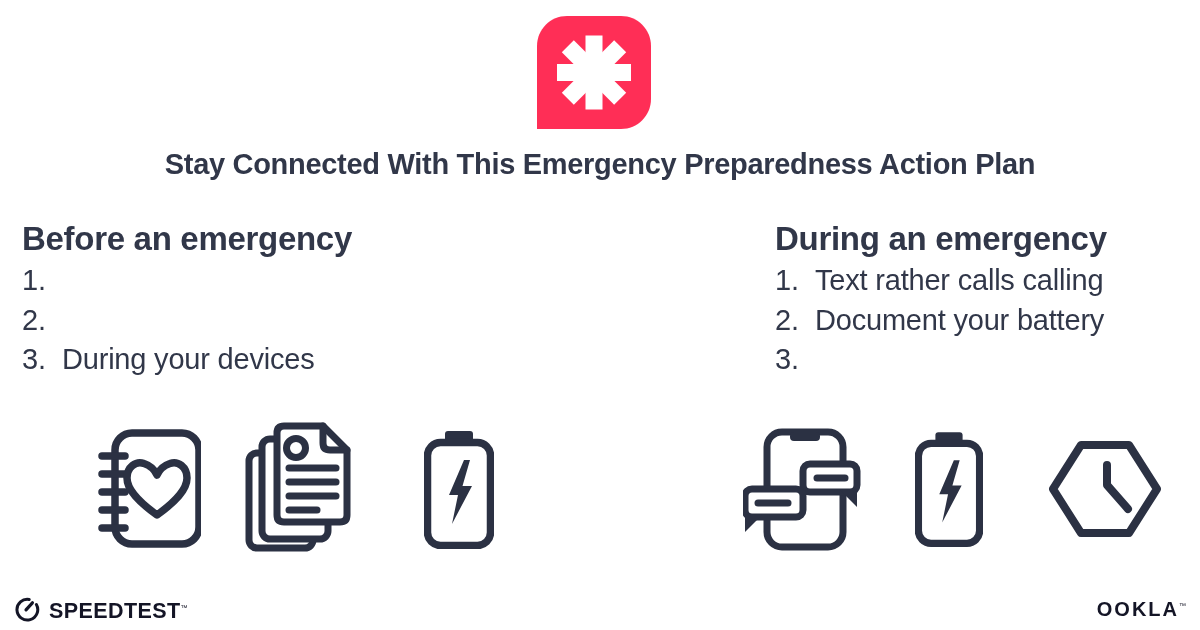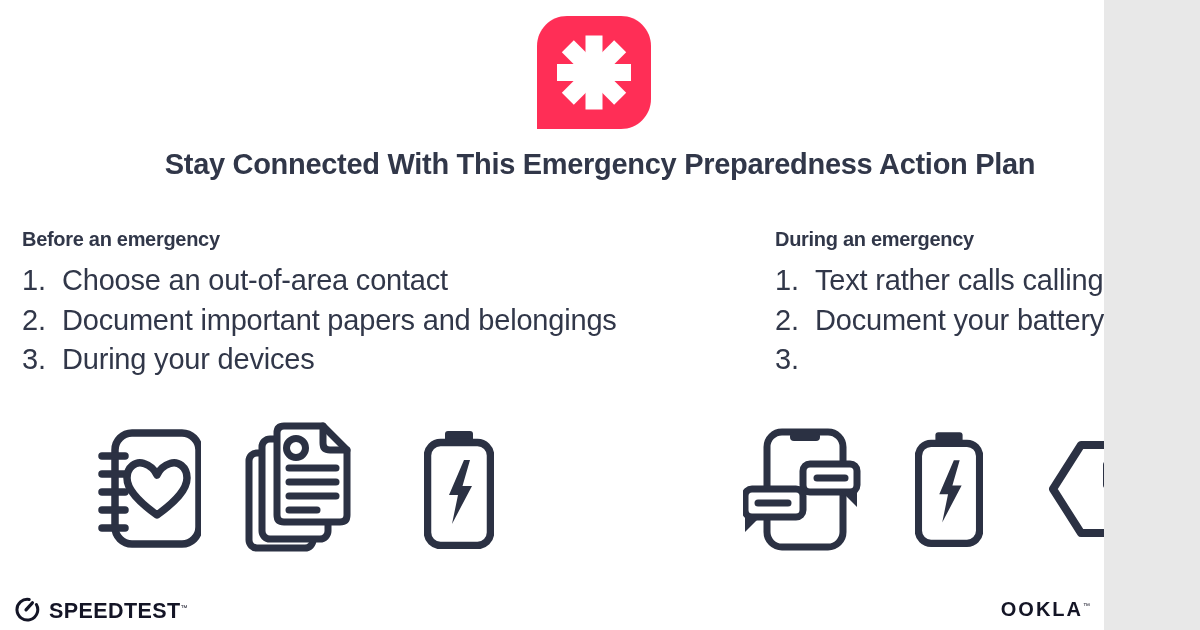--- a/index.html
+++ b/index.html
@@ -1,19 +1,19 @@
 <!DOCTYPE html>
 <html><head>
 <meta charset="utf-8">
 <style>
   * { margin: 0; padding: 0; box-sizing: border-box; }
   html, body { background: #e8e8e8; }
   .canvas {
     position: relative;
-    width: 1104px;
+    width: 1200px;
     height: 630px;
     background: #ffffff;
     overflow: hidden;
     font-family: "Liberation Sans", sans-serif;
     color: #313749;
   }
 
   
   .badge {
     position: absolute;
@@ -36,21 +36,21 @@
   }
 
   
   .col {
     position: absolute;
     top: 219px;
   }
   .col-before { left: 22px;  width: 700px; }
   .col-during { left: 775px; width: 420px; }
   .col-heading {
-    font-size: 20px;
+    font-size: 33px;
     font-weight: 700;
     letter-spacing: -0.3px;
     line-height: 40px;
     color: #313749;
   }
   .list { margin-top: 2px; }
   .list-item {
     display: flex;
     font-size: 29px;
     letter-spacing: -0.2px;
@@ -119,25 +119,23 @@
     </svg>
   </div>
 
   <h1 class="page-title">Stay Connected With This Emergency Preparedness Action Plan</h1>
 
   <section class="col col-before">
     <h2 class="col-heading">Before an emergency</h2>
     <div class="list">
       <div class="list-item">
         <span class="item-number">1.</span>
-        <span class="item-text">Choose an out-of-area contact</span>
       </div>
       <div class="list-item">
         <span class="item-number">2.</span>
-        <span class="item-text">Document important papers and belongings</span>
       </div>
       <div class="list-item">
         <span class="item-number">3.</span>
         <span class="item-text">During your devices</span>
       </div>
     </div>
   </section>
 
   <section class="col col-during">
     <h2 class="col-heading">During an emergency</h2>

